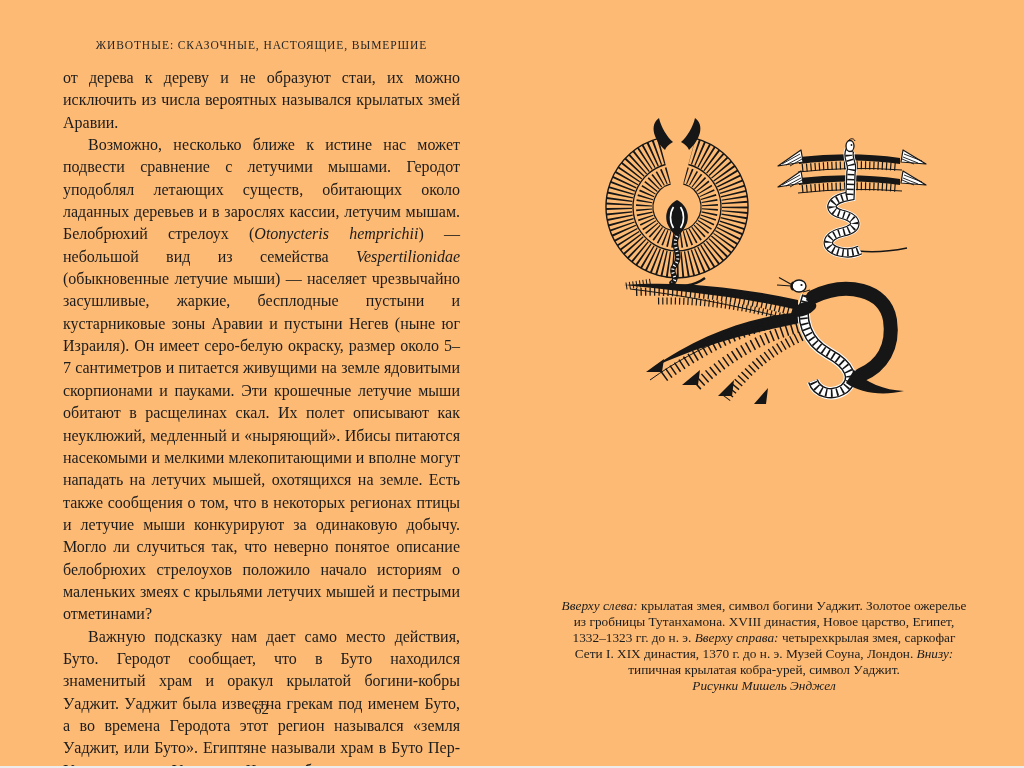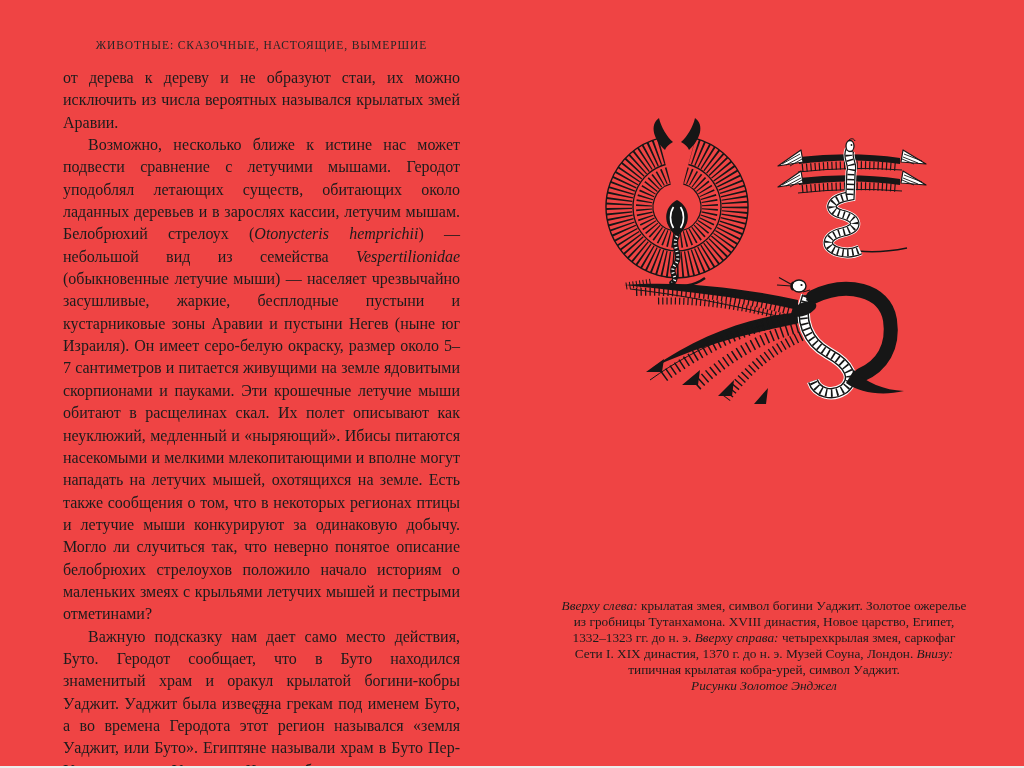--- a/index.html
+++ b/index.html
@@ -1,16 +1,16 @@
 <!DOCTYPE html>
 <html><head>
 <meta charset="utf-8">
 <style>
   html,body{margin:0;padding:0;background:#ffffff;}
-  #spread{position:relative;width:1024px;height:768px;background:#ef4444;overflow:hidden;
+  #spread{position:relative;width:1024px;height:768px;background:#fdba74;overflow:hidden;
           font-family:"Liberation Serif","DejaVu Serif",serif;color:#1c1c1c;}
   .running-header{position:absolute;top:39px;font-size:11.5px;letter-spacing:.9px;
           text-align:center;color:#262626;white-space:nowrap;}
   #hdr-left{left:63px;width:397px;}
   #hdr-right{left:562px;width:404px;}
   #body-col{position:absolute;left:63px;top:67px;width:397px;
           font-size:16px;line-height:22.35px;text-align:justify;}
   #body-col p{margin:0;}
   #body-col p.ind{text-indent:25px;}
   .lat{font-style:italic;}
@@ -99,17 +99,17 @@
       <path d="M243 192 L250 190 M244.5 196 L251.5 194 M246 200 L252.5 198" stroke="#161616" stroke-width="1"></path>
       <ellipse cx="239" cy="186" rx="7" ry="6" fill="#ffffff" stroke="#161616" stroke-width="1.4"></ellipse>
       <path d="M233 182 C231 185 231 188 233 190" stroke="#161616" stroke-width="2.2"></path>
       <circle cx="241.5" cy="185" r="1.1" fill="#161616"></circle>
       <path d="M231.5 184.5 L219 177.5 M231.5 186 L217 185" stroke="#161616" stroke-width="1.2"></path>
     </g>
   </svg>
 
   <div id="caption">
     <span class="it">Вверху слева:</span><span> крылатая змея, символ богини Уаджит. Золотое ожерелье из гробницы Тутанхамона. XVIII династия, Новое царство, Египет, 1332–1323 гг. до н. э. </span><span class="it">Вверху справа:</span><span> четырехкрылая змея, саркофаг Сети I. XIX династия, 1370 г. до н. э. Музей Соуна, Лондон. </span><span class="it">Внизу:</span><span> типичная крылатая кобра-урей, символ Уаджит.</span>
-    <div id="credit">Рисунки Золотое Энджел</div>
+    <div id="credit">Рисунки Мишель Энджел</div>
   </div>
 
   <div class="edge"></div>
 </div>
 
 </body></html>

